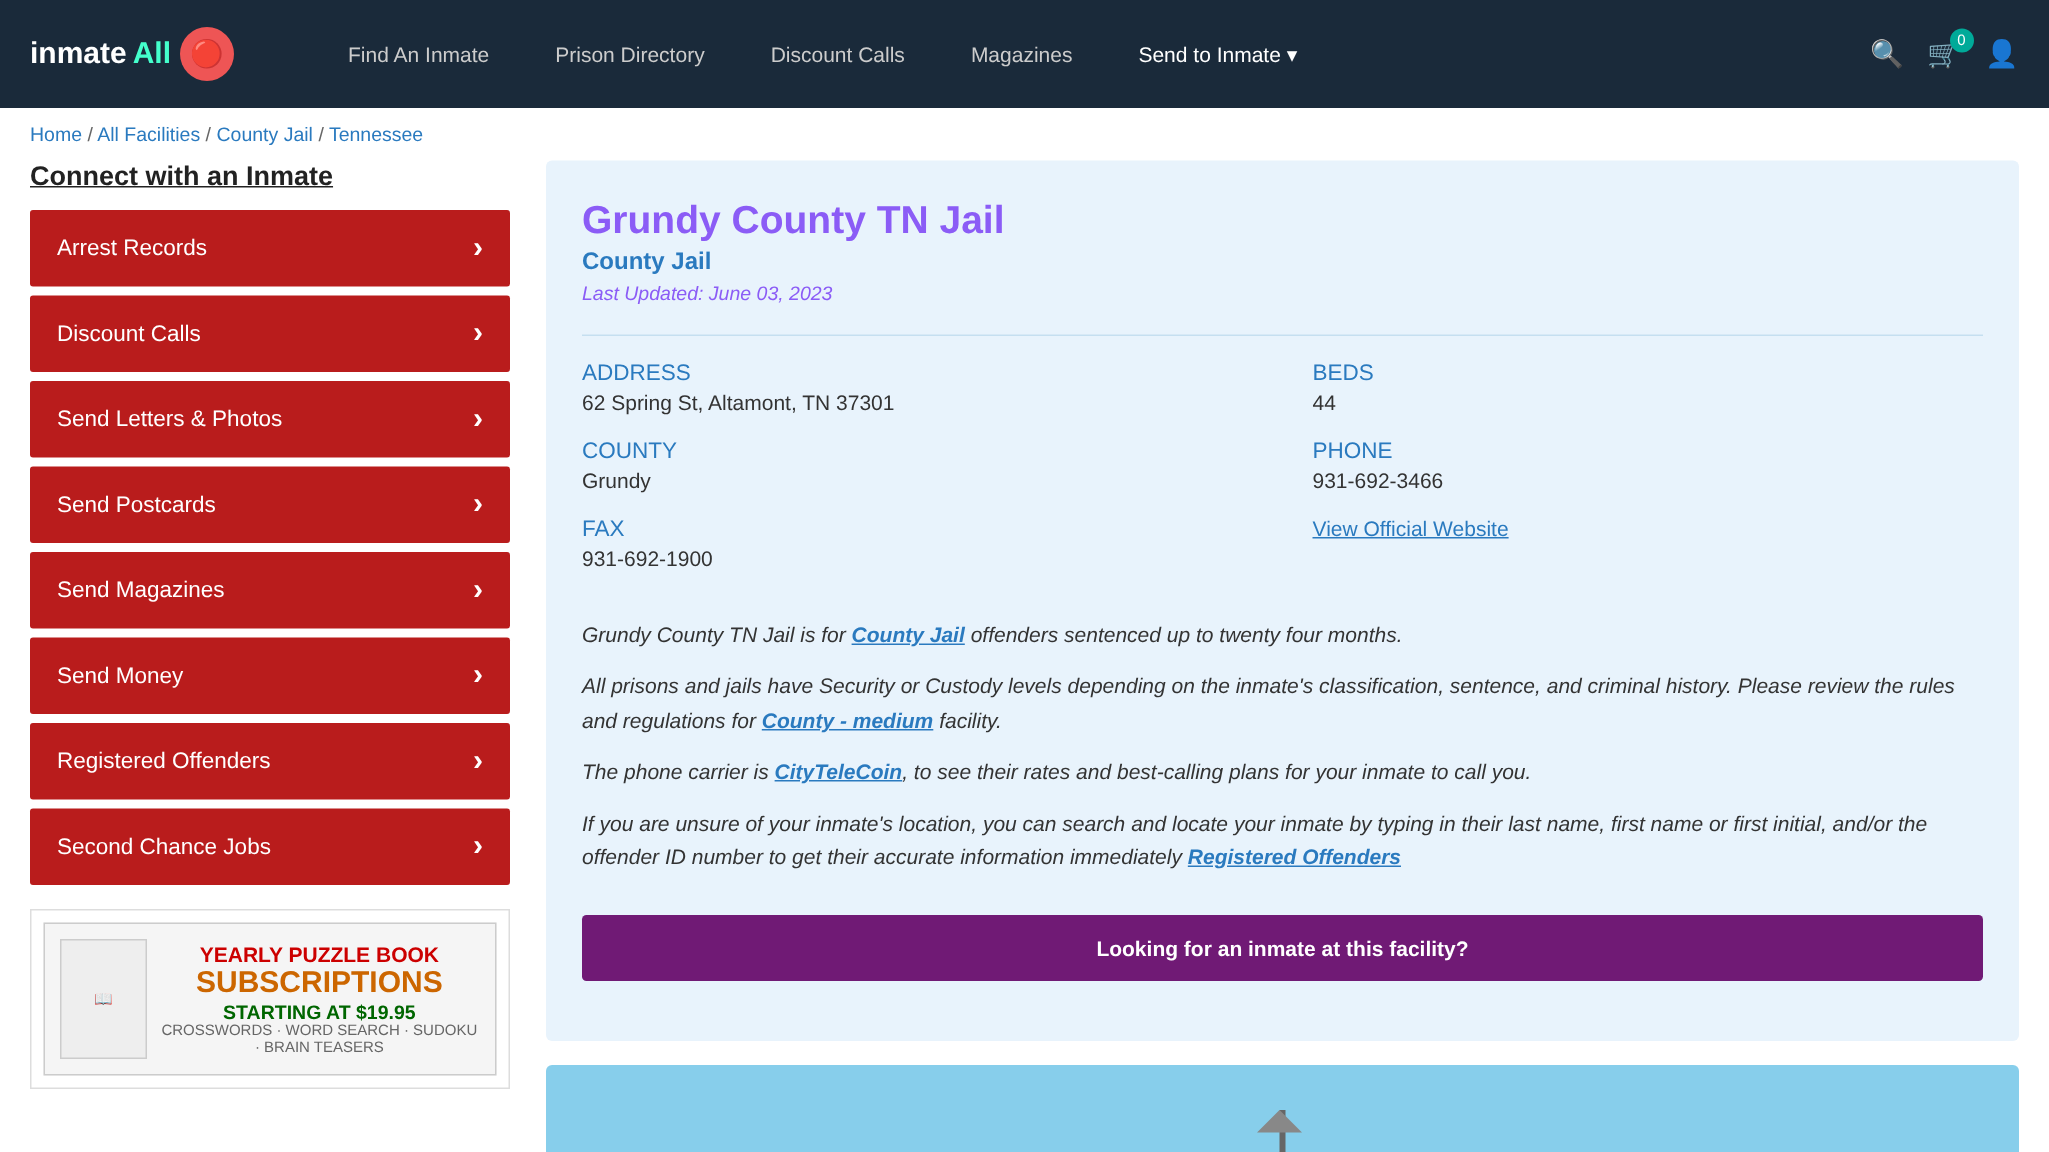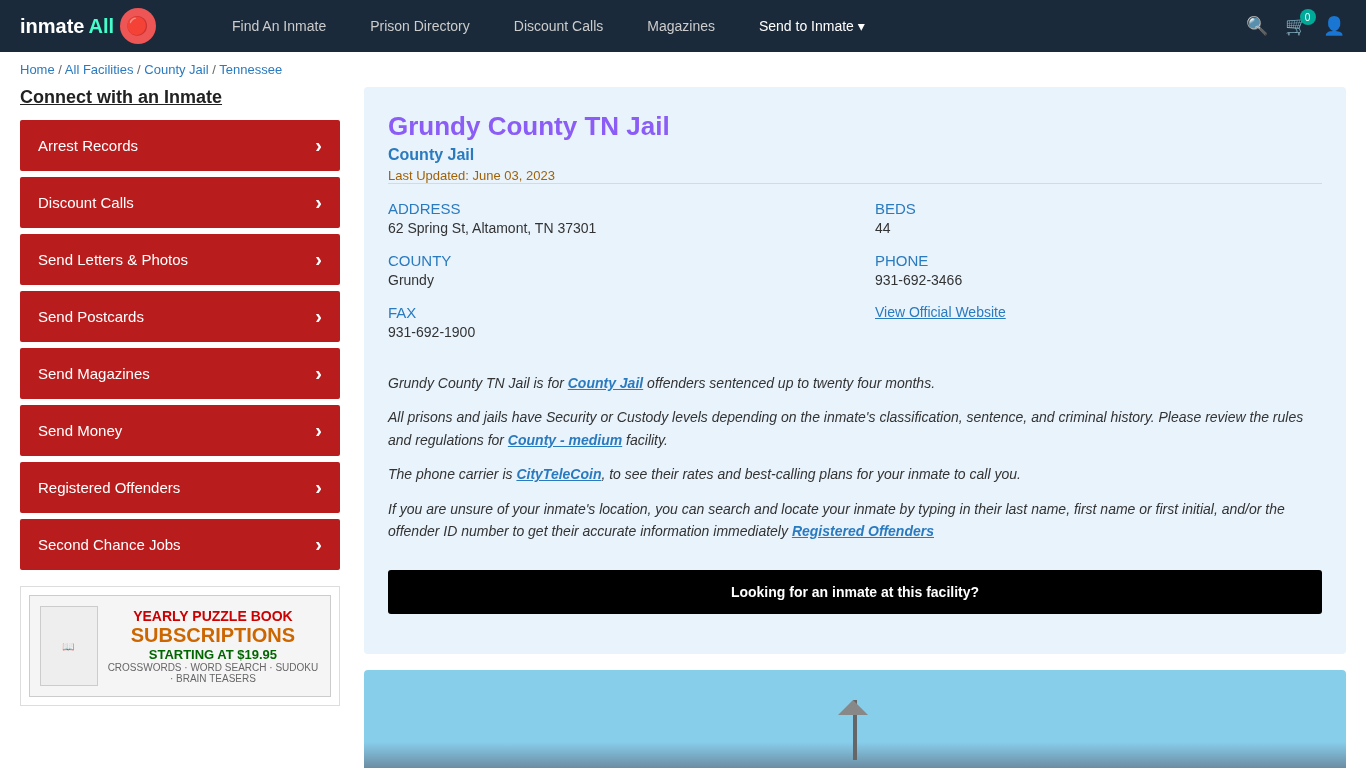--- a/index.html
+++ b/index.html
@@ -1,21 +1,21 @@
 <!DOCTYPE html>
 <html><head>
   <meta charset="utf-8">
   <style>
     * { margin: 0; padding: 0; box-sizing: border-box; }
     body { font-family: Arial, sans-serif; font-size: 14px; color: #333; background: #fff; }
 
     
     .header {
       background: #1a2a3a;
-      height: 52px;
+      height: 72px;
       display: flex;
       align-items: center;
       padding: 0 20px;
       gap: 30px;
     }
     .logo {
       display: flex;
       align-items: center;
       gap: 4px;
       color: #fff;
@@ -103,41 +103,41 @@
     
     .content { flex: 1; padding-left: 24px; }
     .facility-card {
       background: #e8f3fc;
       padding: 24px;
       border-radius: 4px;
       margin-bottom: 16px;
     }
     .facility-name { font-size: 26px; font-weight: bold; color: #8b5cf6; margin-bottom: 4px; }
     .facility-type { font-size: 16px; color: #2a7abf; font-weight: 600; margin-bottom: 4px; }
-    .facility-updated { font-size: 13px; color: #a16207; }
+    .facility-updated { font-size: 13px; color: #8b5cf6; font-style: italic; margin-bottom: 20px; }
 
     .info-grid {
       display: grid;
       grid-template-columns: 1fr 1fr;
       gap: 16px 40px;
       margin-bottom: 16px;
       padding: 16px 0;
       border-top: 1px solid #c5dff0;
     }
     .info-label { font-size: 15px; color: #2a7abf; font-weight: normal; text-transform: uppercase; margin-bottom: 3px; }
     .info-value { font-size: 14px; color: #333; }
     .info-link { color: #2a7abf; text-decoration: underline; cursor: pointer; }
 
     .description { padding: 0 0 16px 0; }
     .desc-para { font-size: 14px; color: #333; line-height: 1.6; margin-bottom: 12px; font-style: italic; }
     .desc-link { color: #2a7abf; text-decoration: underline; cursor: pointer; font-weight: 600; }
 
     .action-buttons { display: flex; gap: 12px; margin-bottom: 16px; }
     .btn-green {
-      background: #000000; color: #fff; border: none; padding: 14px 18px;
+      background: #701a75; color: #fff; border: none; padding: 14px 18px;
       font-size: 14px; font-weight: 600; cursor: pointer; border-radius: 3px;
       flex: 1;
     }
 
     .facility-image {
       width: 100%; height: 120px;
       background: linear-gradient(180deg, #87ceeb 60%, #556 100%);
       border-radius: 4px;
       display: flex; align-items: flex-end; overflow: hidden;
       position: relative;

